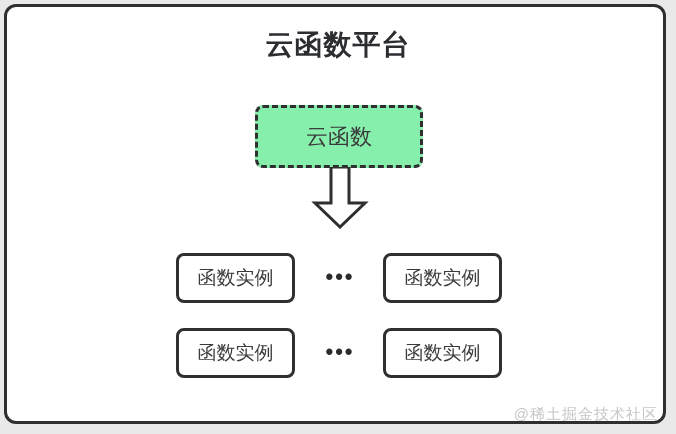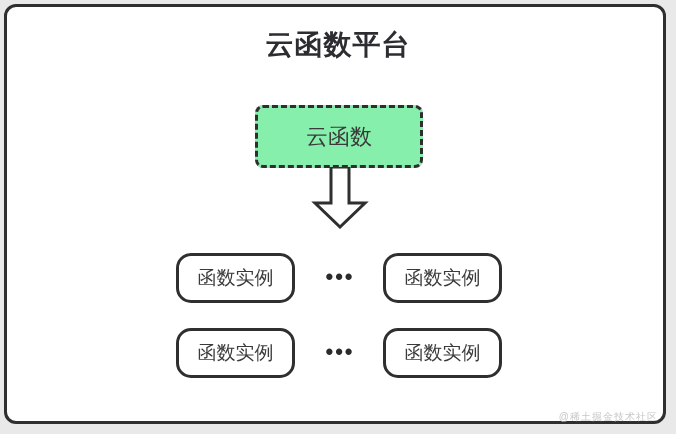--- a/index.html
+++ b/index.html
@@ -59,21 +59,21 @@
     left: 311px;
     top: 167px;
     width: 58px;
     height: 62px;
   }
   .instance-box {
     position: absolute;
     width: 119px;
     height: 50px;
     border: 3px solid #2f2f2f;
-    border-radius: 15px;
+    border-radius: 8px;
     box-sizing: border-box;
     display: flex;
     align-items: center;
     justify-content: center;
     font-size: 19px;
     color: #3a3a3a;
     background: #ffffff;
   }
   .inst-1 { left: 176px; top: 253px; }
   .inst-2 { left: 383px; top: 253px; }
@@ -89,21 +89,21 @@
     color: #2b2b2b;
     letter-spacing: 2px;
     line-height: 20px;
   }
   .dots-1 { top: 267px; }
   .dots-2 { top: 342px; }
   .watermark {
     position: absolute;
     right: 18px;
     bottom: 10px;
-    font-size: 10px;
+    font-size: 15px;
     color: #c7c7c7;
     letter-spacing: 1px;
   }
 </style>
 </head>
 <body>
 
 <div class="stage">
   <div class="card"></div>
 

